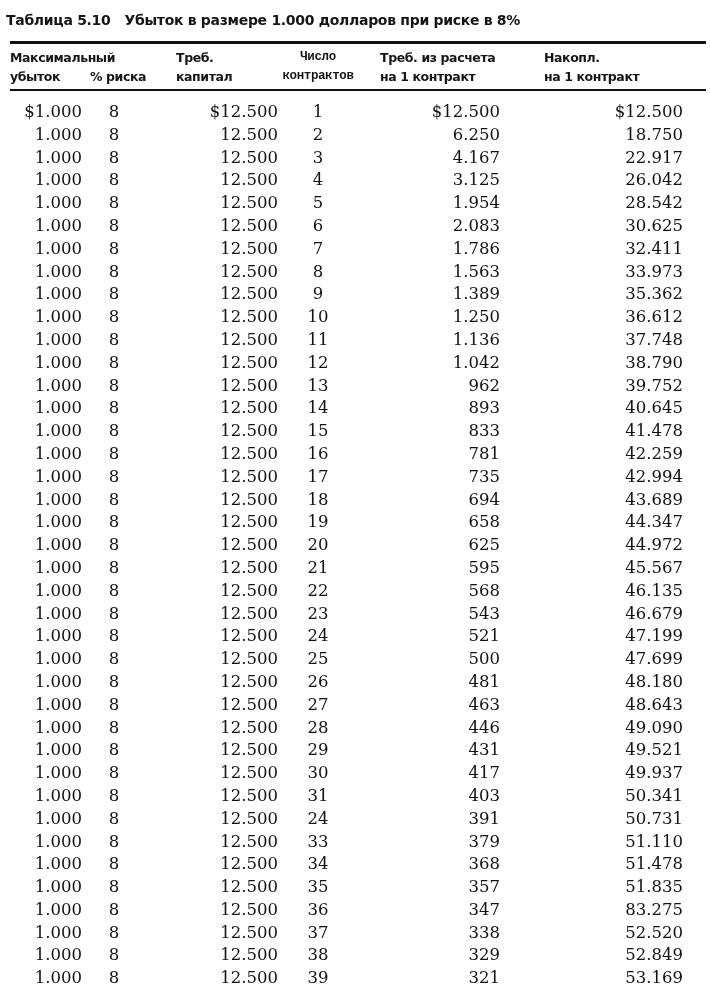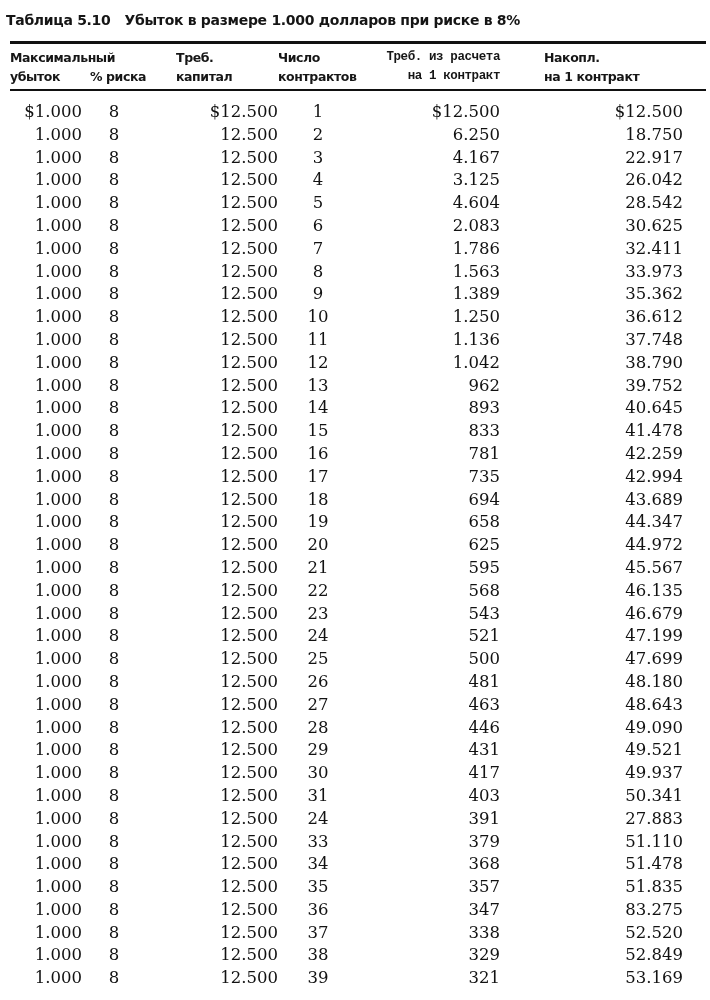--- a/index.html
+++ b/index.html
@@ -73,22 +73,22 @@
     .c1 { width: 56px; text-align: center; }
     .c2 { width: 102px; text-align: right; }
     .c3 { width: 80px; text-align: center; }
     .c4 { width: 120px; text-align: right; }
     .c5 { width: 139px; text-align: right; }
     .c6 { width: 127px; text-align: right; }
 
     th.c0 { text-align: left; }
     th.c1 { text-align: left; padding-left: 8px; }
     th.c2 { text-align: left; padding-left: 30px; }
-    th.c3 { text-align: left; }
-    th.c4 { text-align: right; padding-left: 22px; font-family: Liberation Mono, monospace; }
+    th.c3 { text-align: center; font-family: Liberation Mono, monospace; }
+    th.c4 { text-align: left; padding-left: 22px; }
     th.c5 { text-align: left; padding-left: 44px; }
     th.c6 { text-align: right; }
 
     td.c2 { padding-right: 0; }
     td.c4 { padding-right: 0; }
   </style>
 </head>
 <body>
 
 <div class="caption">
@@ -166,21 +166,21 @@
         <td class="c3">4</td>
         <td class="c4">3.125</td>
         <td class="c5">26.042</td>
         <td class="c6">50.000</td>
       </tr>
       <tr>
         <td class="c0">1.000</td>
         <td class="c1">8</td>
         <td class="c2">12.500</td>
         <td class="c3">5</td>
-        <td class="c4">4.604</td>
+        <td class="c4">1.954</td>
         <td class="c5">28.542</td>
         <td class="c6">62.500</td>
       </tr>
       <tr>
         <td class="c0">1.000</td>
         <td class="c1">8</td>
         <td class="c2">12.500</td>
         <td class="c3">6</td>
         <td class="c4">2.083</td>
         <td class="c5">30.625</td>
@@ -410,21 +410,21 @@
         <td class="c4">403</td>
         <td class="c5">50.341</td>
         <td class="c6">387.500</td>
       </tr>
       <tr>
         <td class="c0">1.000</td>
         <td class="c1">8</td>
         <td class="c2">12.500</td>
         <td class="c3">24</td>
         <td class="c4">391</td>
-        <td class="c5">27.883</td>
+        <td class="c5">50.731</td>
         <td class="c6">400.000</td>
       </tr>
       <tr>
         <td class="c0">1.000</td>
         <td class="c1">8</td>
         <td class="c2">12.500</td>
         <td class="c3">33</td>
         <td class="c4">379</td>
         <td class="c5">51.110</td>
         <td class="c6">412.500</td>

